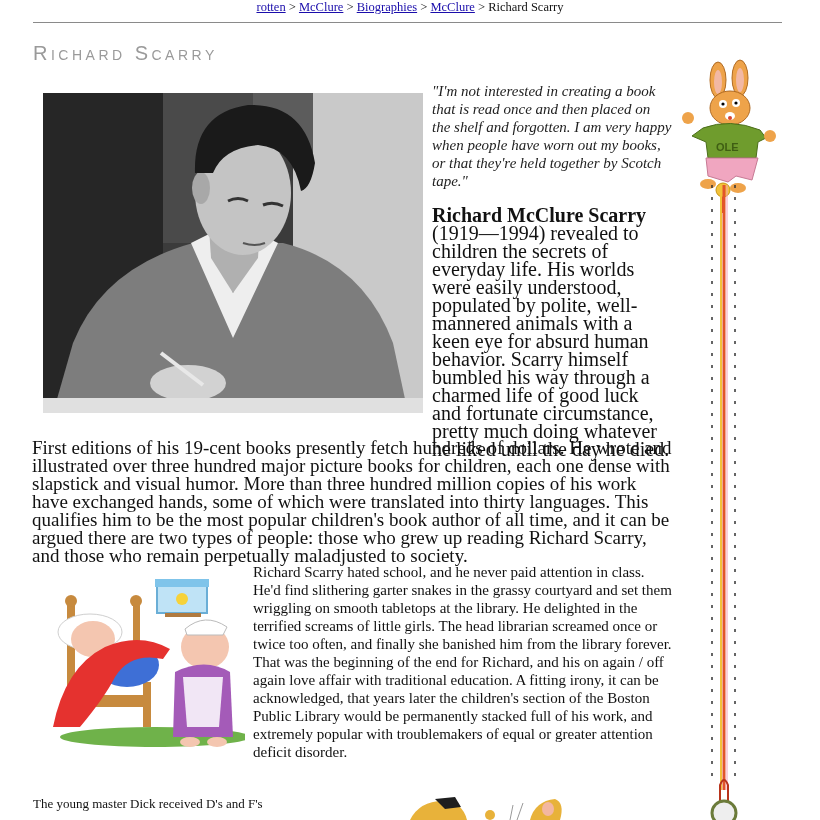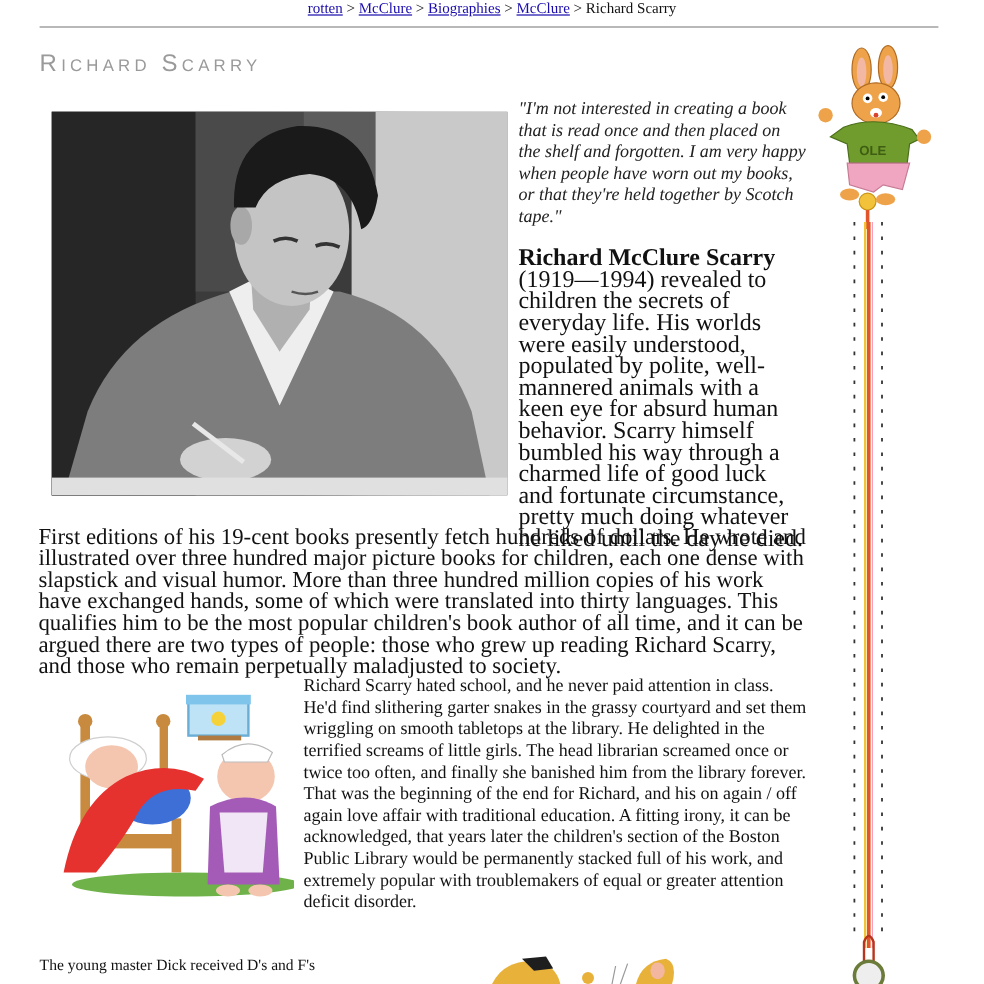--- a/index.html
+++ b/index.html
@@ -50,21 +50,21 @@
     position: absolute; top: 563px; left: 253px; width: 420px;
     font-size: 15px; line-height: 18px;
   }
   .para4 {
     position: absolute; top: 795px; left: 33px; width: 300px;
     font-size: 13px; line-height: 18px; font-family: Liberation Serif, serif;
   }
   .cartoon-bottom {
     position: absolute; top: 795px; left: 405px; width: 180px; height: 25px;
   }
-  .bunny { position: absolute; top: 36px; left: 678px; width: 100px; height: 155px; }
+  .bunny { position: absolute; top: 58px; left: 678px; width: 100px; height: 155px; }
   .pole { position: absolute; top: 185px; left: 703px; width: 40px; height: 635px; }
   p { margin: 0; }
 </style>
 </head>
 <body>
 
 <nav class="breadcrumb">
   <a href="#">rotten</a>
   <span class="sep">&gt;</span>
   <a href="#">McClure</a>

